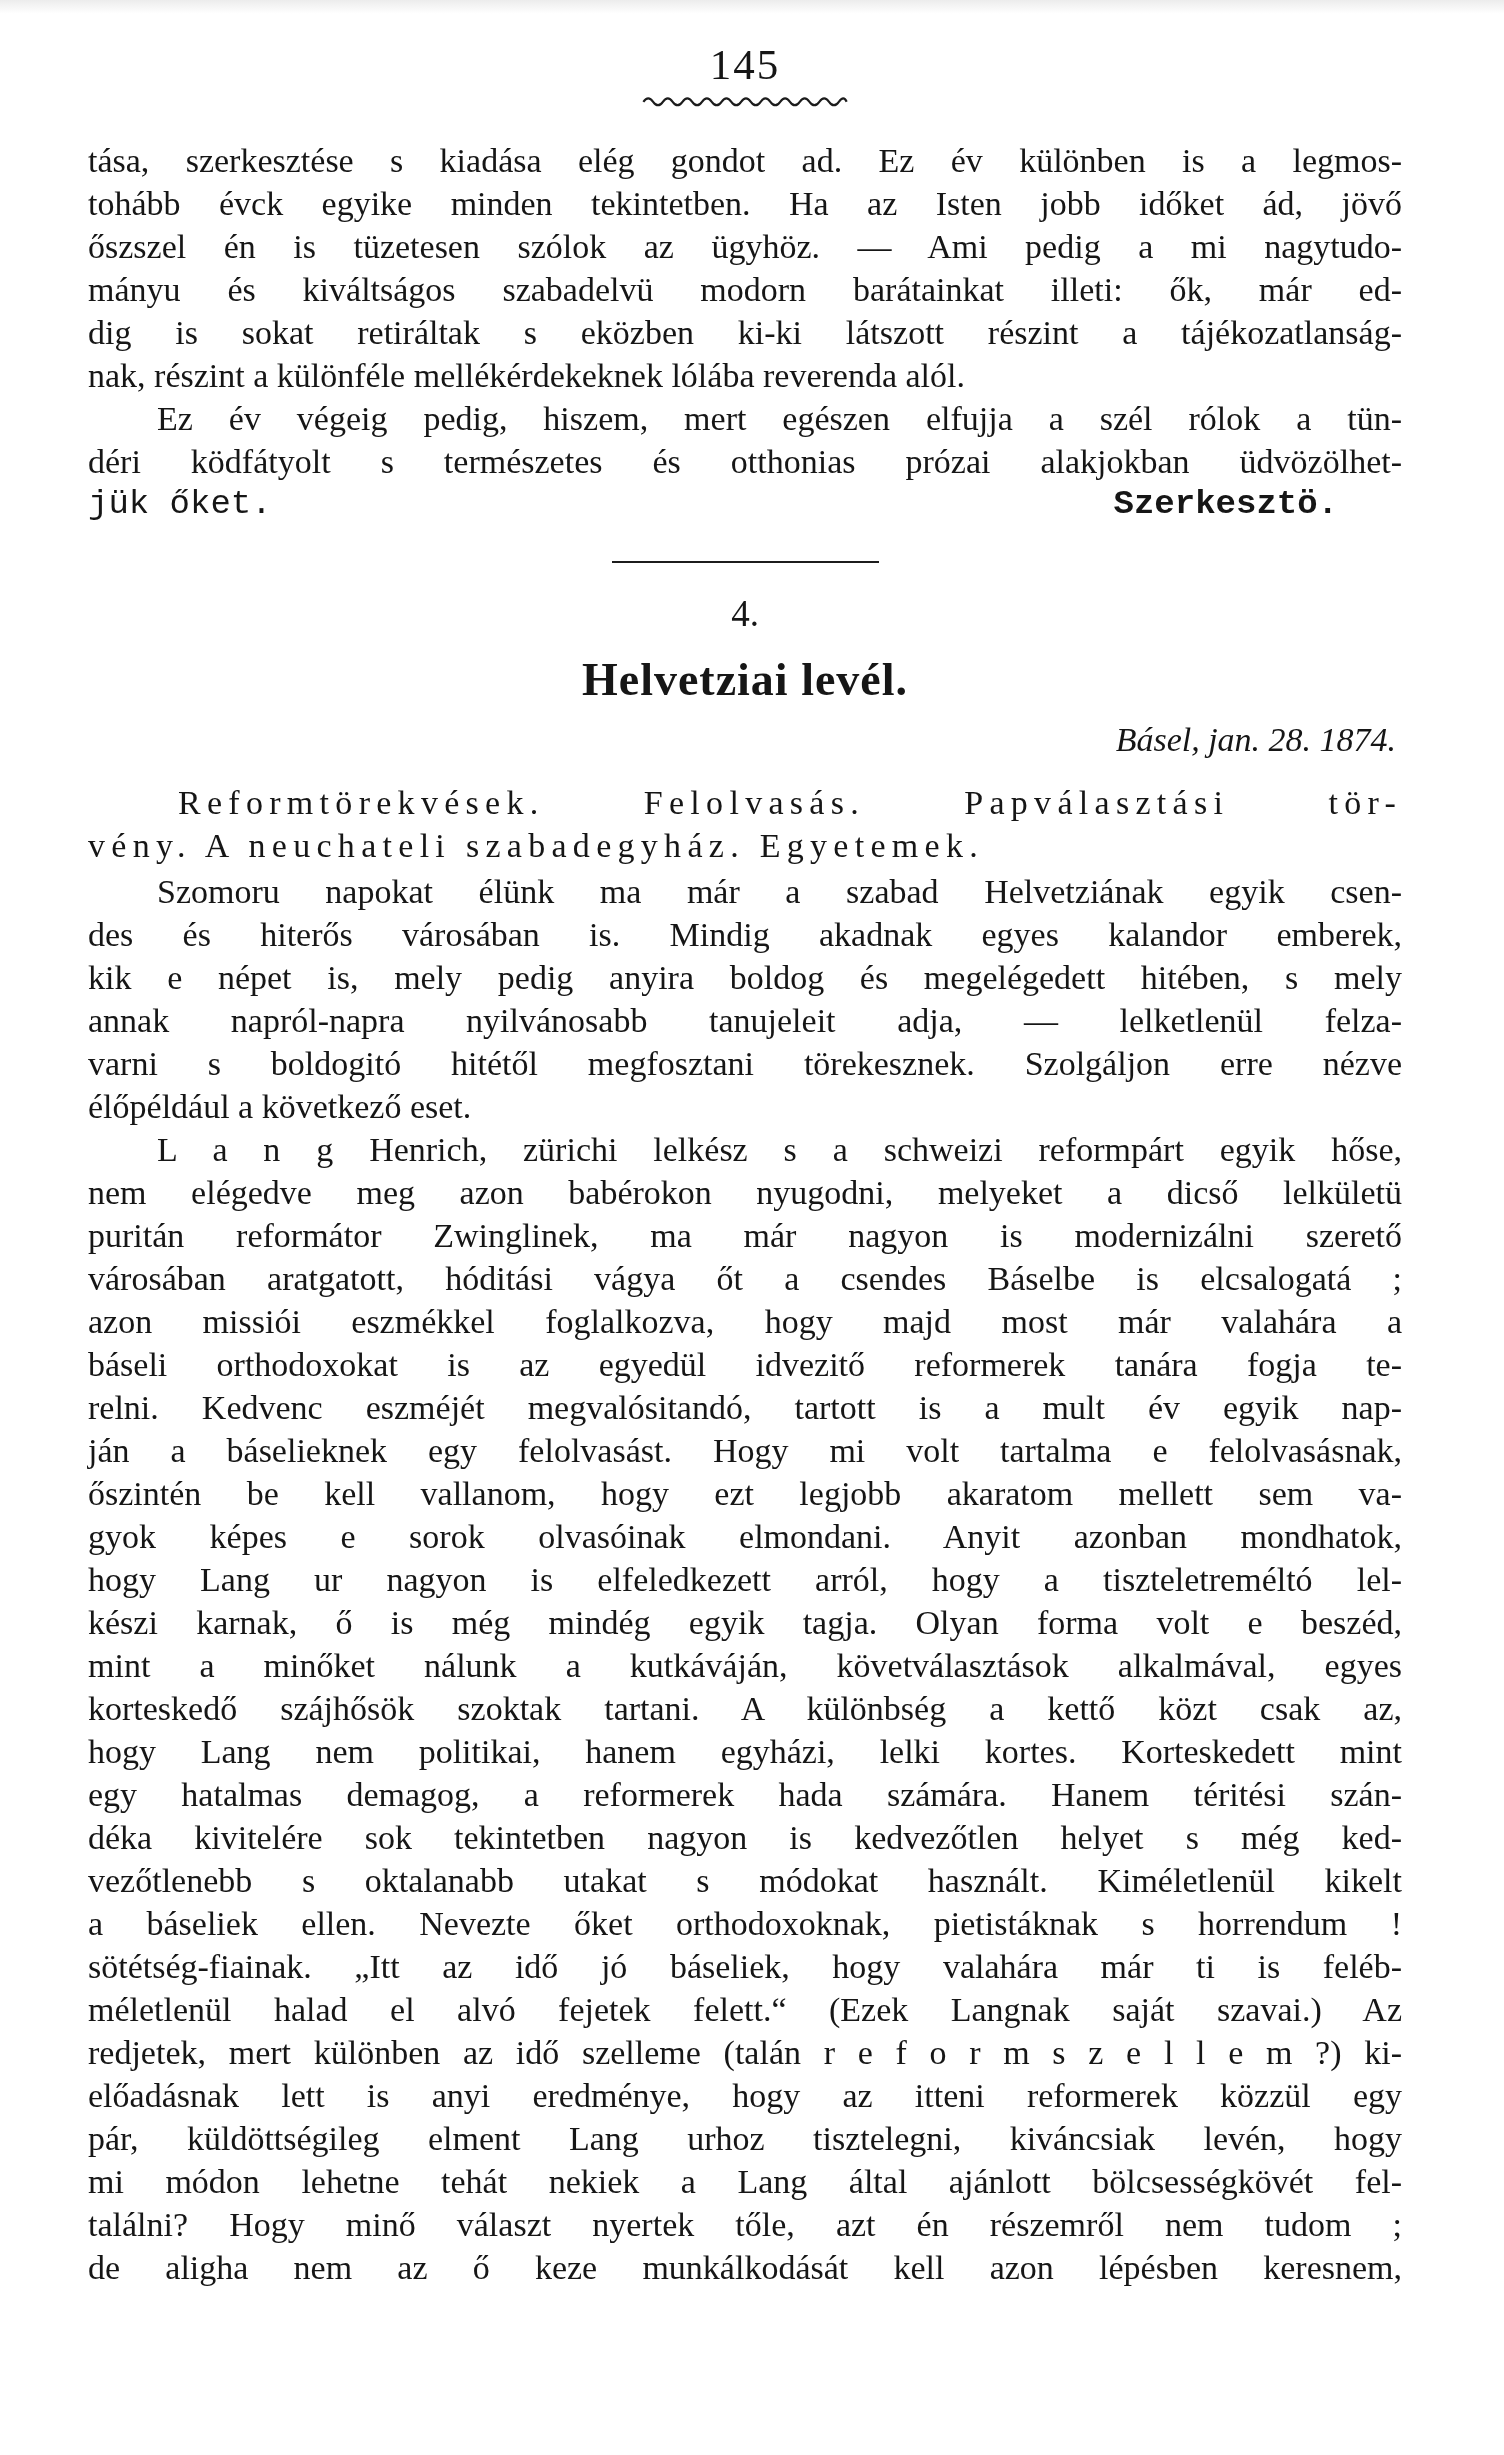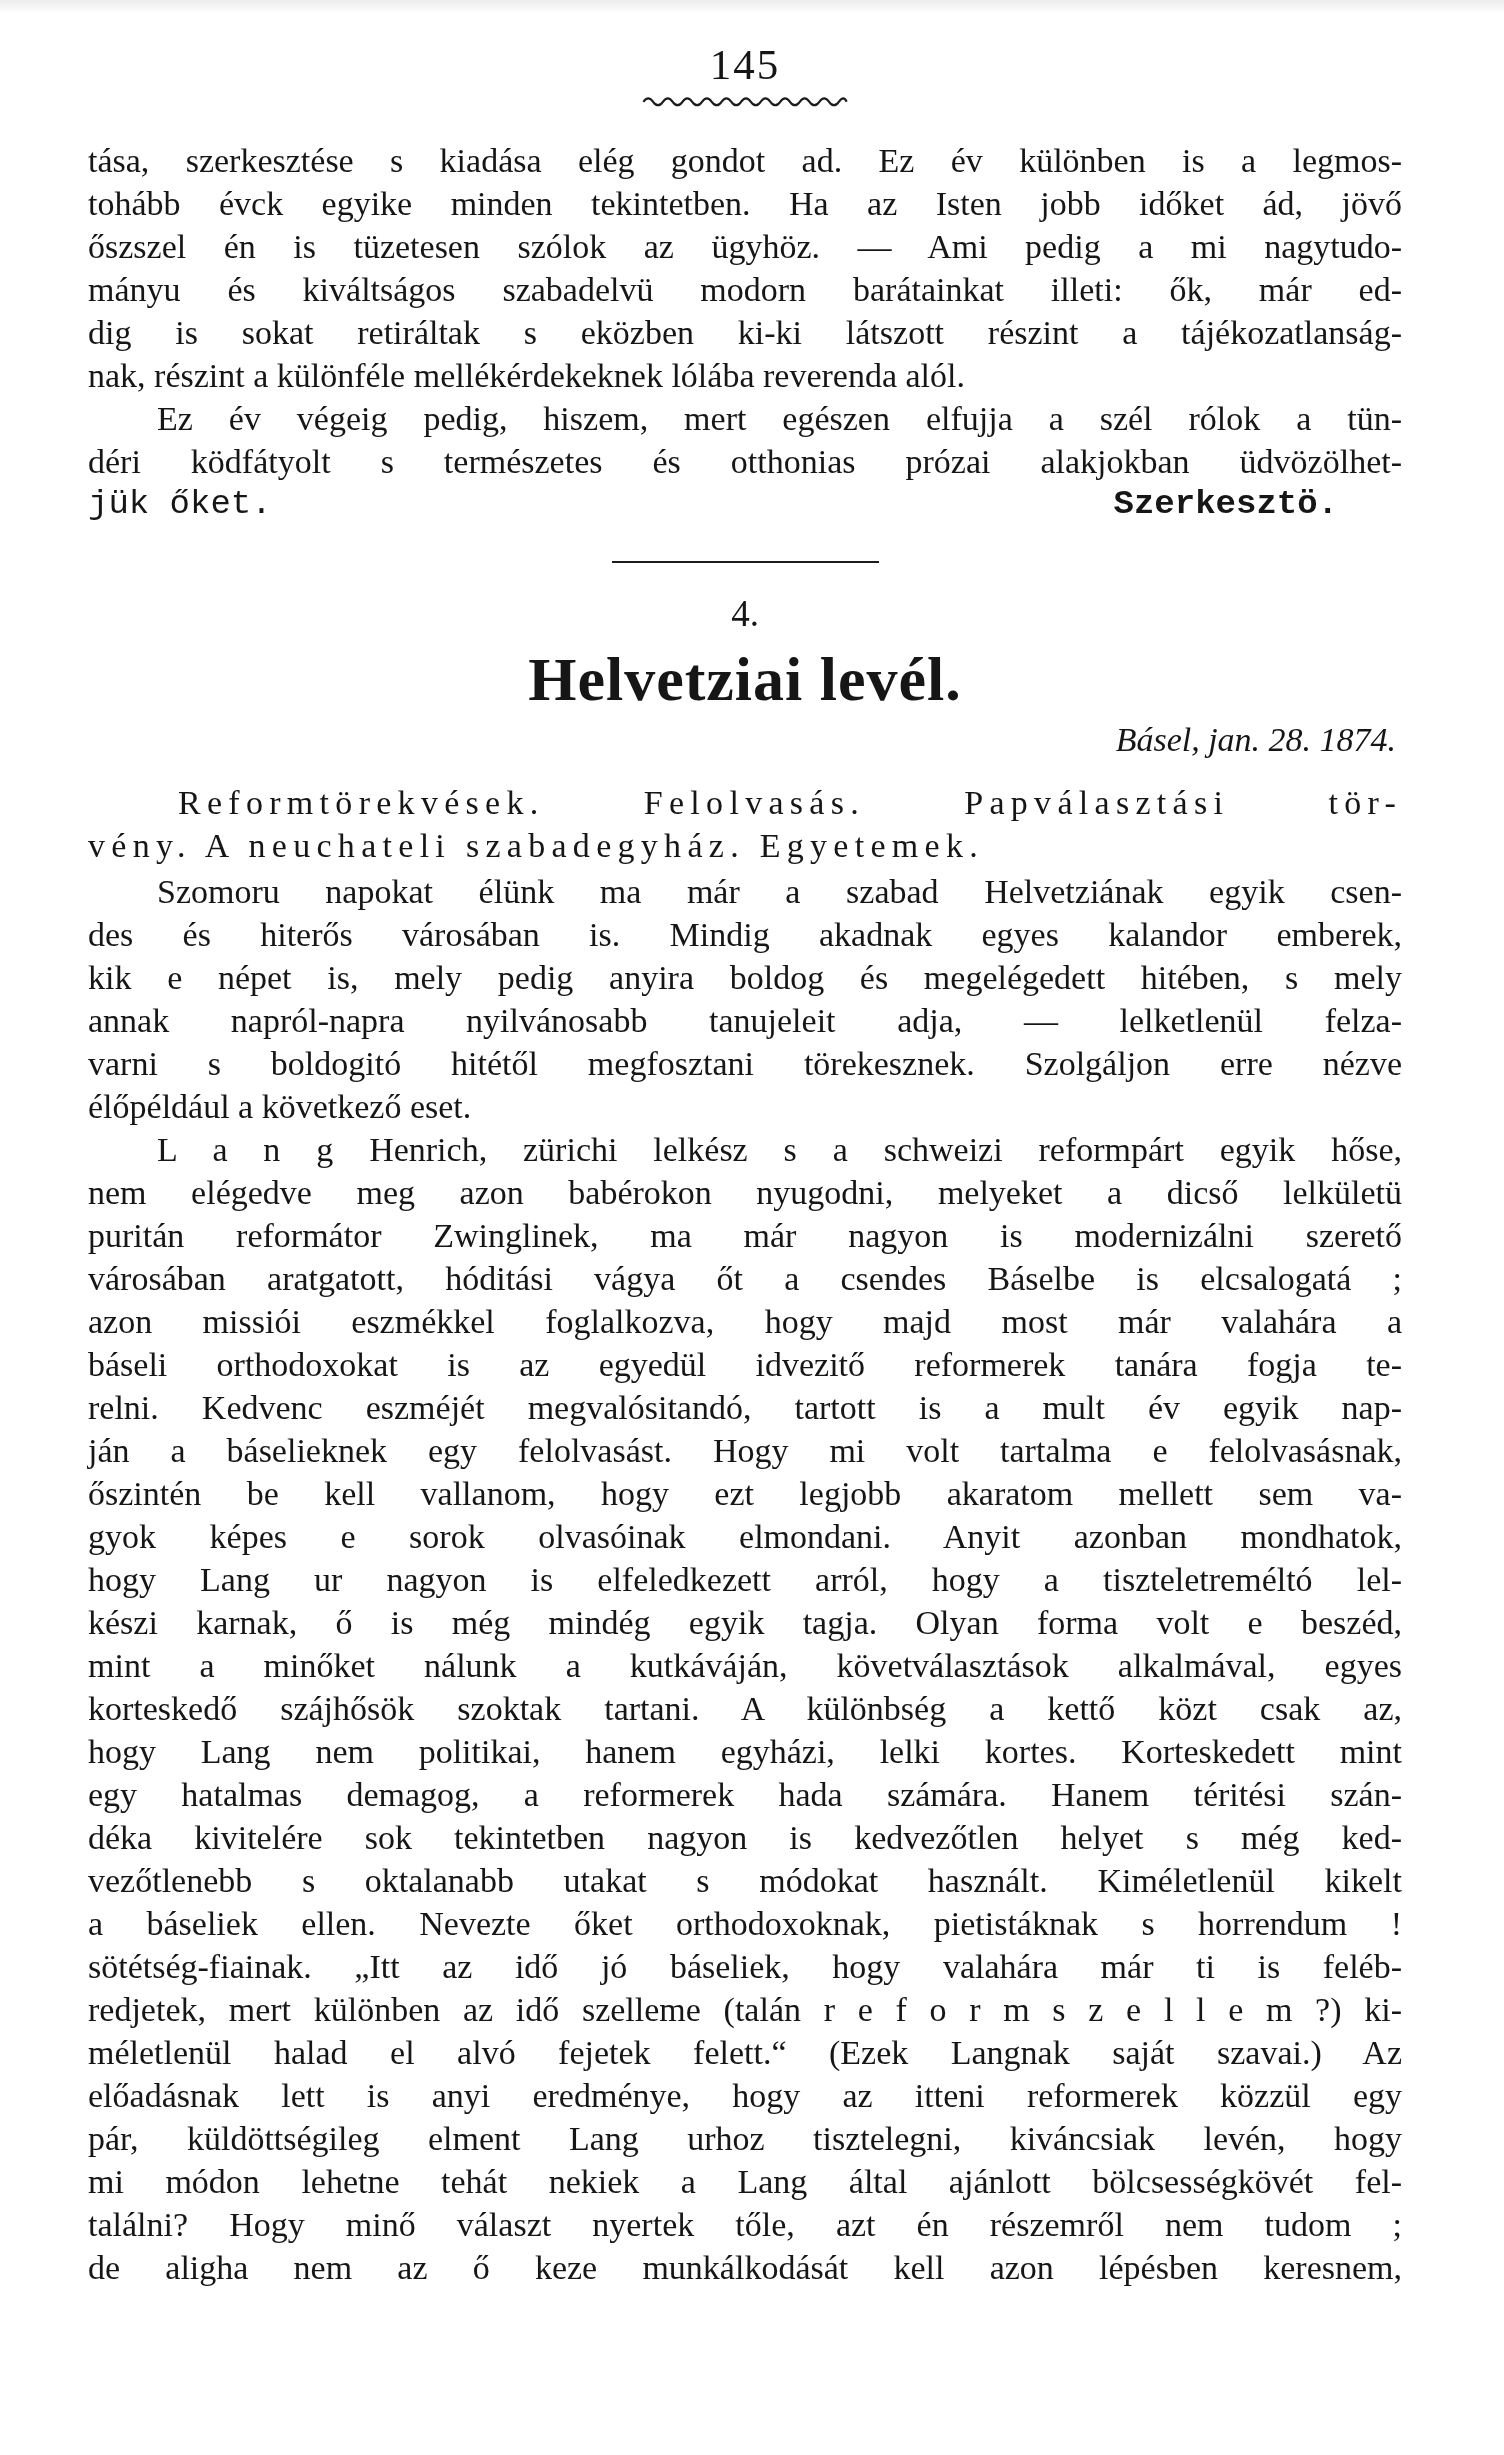--- a/index.html
+++ b/index.html
@@ -32,21 +32,21 @@
   .sig{margin-left:auto;margin-right:64px;font-weight:bold;}
   .sep{
     width:267px;height:0;
     margin:35px auto 27.4px auto;
     border-top:2.9px solid #1c1c1c;
   }
   .secnum{text-align:center;font-size:37px;line-height:47px;}
   .title{
     text-align:center;
     font-weight:bold;
-    font-size:62px;
+    font-size:46px;
     line-height:57px;
     margin:13.7px 0 7.8px 0;
     letter-spacing:1px;
   }
   .dateline{
     text-align:right;
     padding-right:5.9px;
     margin:9.8px 0 19.6px 0;
     font-style:italic;
   }
@@ -123,22 +123,22 @@
         <div class="line j">hogy Lang ur nagyon is elfeledkezett arról, hogy a tiszteletreméltó lel-</div>
         <div class="line j">készi karnak, ő is még mindég egyik tagja. Olyan forma volt e beszéd,</div>
         <div class="line j">mint a minőket nálunk a kutkáváján, követválasztások alkalmával, egyes</div>
         <div class="line j">korteskedő szájhősök szoktak tartani. A különbség a kettő közt csak az,</div>
         <div class="line j">hogy Lang nem politikai, hanem egyházi, lelki kortes. Korteskedett mint</div>
         <div class="line j">egy hatalmas demagog, a reformerek hada számára. Hanem téritési szán-</div>
         <div class="line j">déka kivitelére sok tekintetben nagyon is kedvezőtlen helyet s még ked-</div>
         <div class="line j">vezőtlenebb s oktalanabb utakat s módokat használt. Kiméletlenül kikelt</div>
         <div class="line j">a báseliek ellen. Nevezte őket orthodoxoknak, pietistáknak s horrendum !</div>
         <div class="line j">sötétség-fiainak. „Itt az idő jó báseliek, hogy valahára már ti is feléb-</div>
+        <div class="line j">méletlenül halad el alvó fejetek felett.“ (Ezek Langnak saját szavai.) Az</div>
         <div class="line j">redjetek, mert különben az idő szelleme (talán r e f o r m s z e l l e m ?) ki-</div>
-        <div class="line j">méletlenül halad el alvó fejetek felett.“ (Ezek Langnak saját szavai.) Az</div>
         <div class="line j">előadásnak lett is anyi eredménye, hogy az itteni reformerek közzül egy</div>
         <div class="line j">pár, küldöttségileg elment Lang urhoz tisztelegni, kiváncsiak levén, hogy</div>
         <div class="line j">mi módon lehetne tehát nekiek a Lang által ajánlott bölcsességkövét fel-</div>
         <div class="line j">találni? Hogy minő választ nyertek tőle, azt én részemről nem tudom ;</div>
         <div class="line j">de aligha nem az ő keze munkálkodását kell azon lépésben keresnem,</div>
       </div>
   </section>
 
 </div>
 

